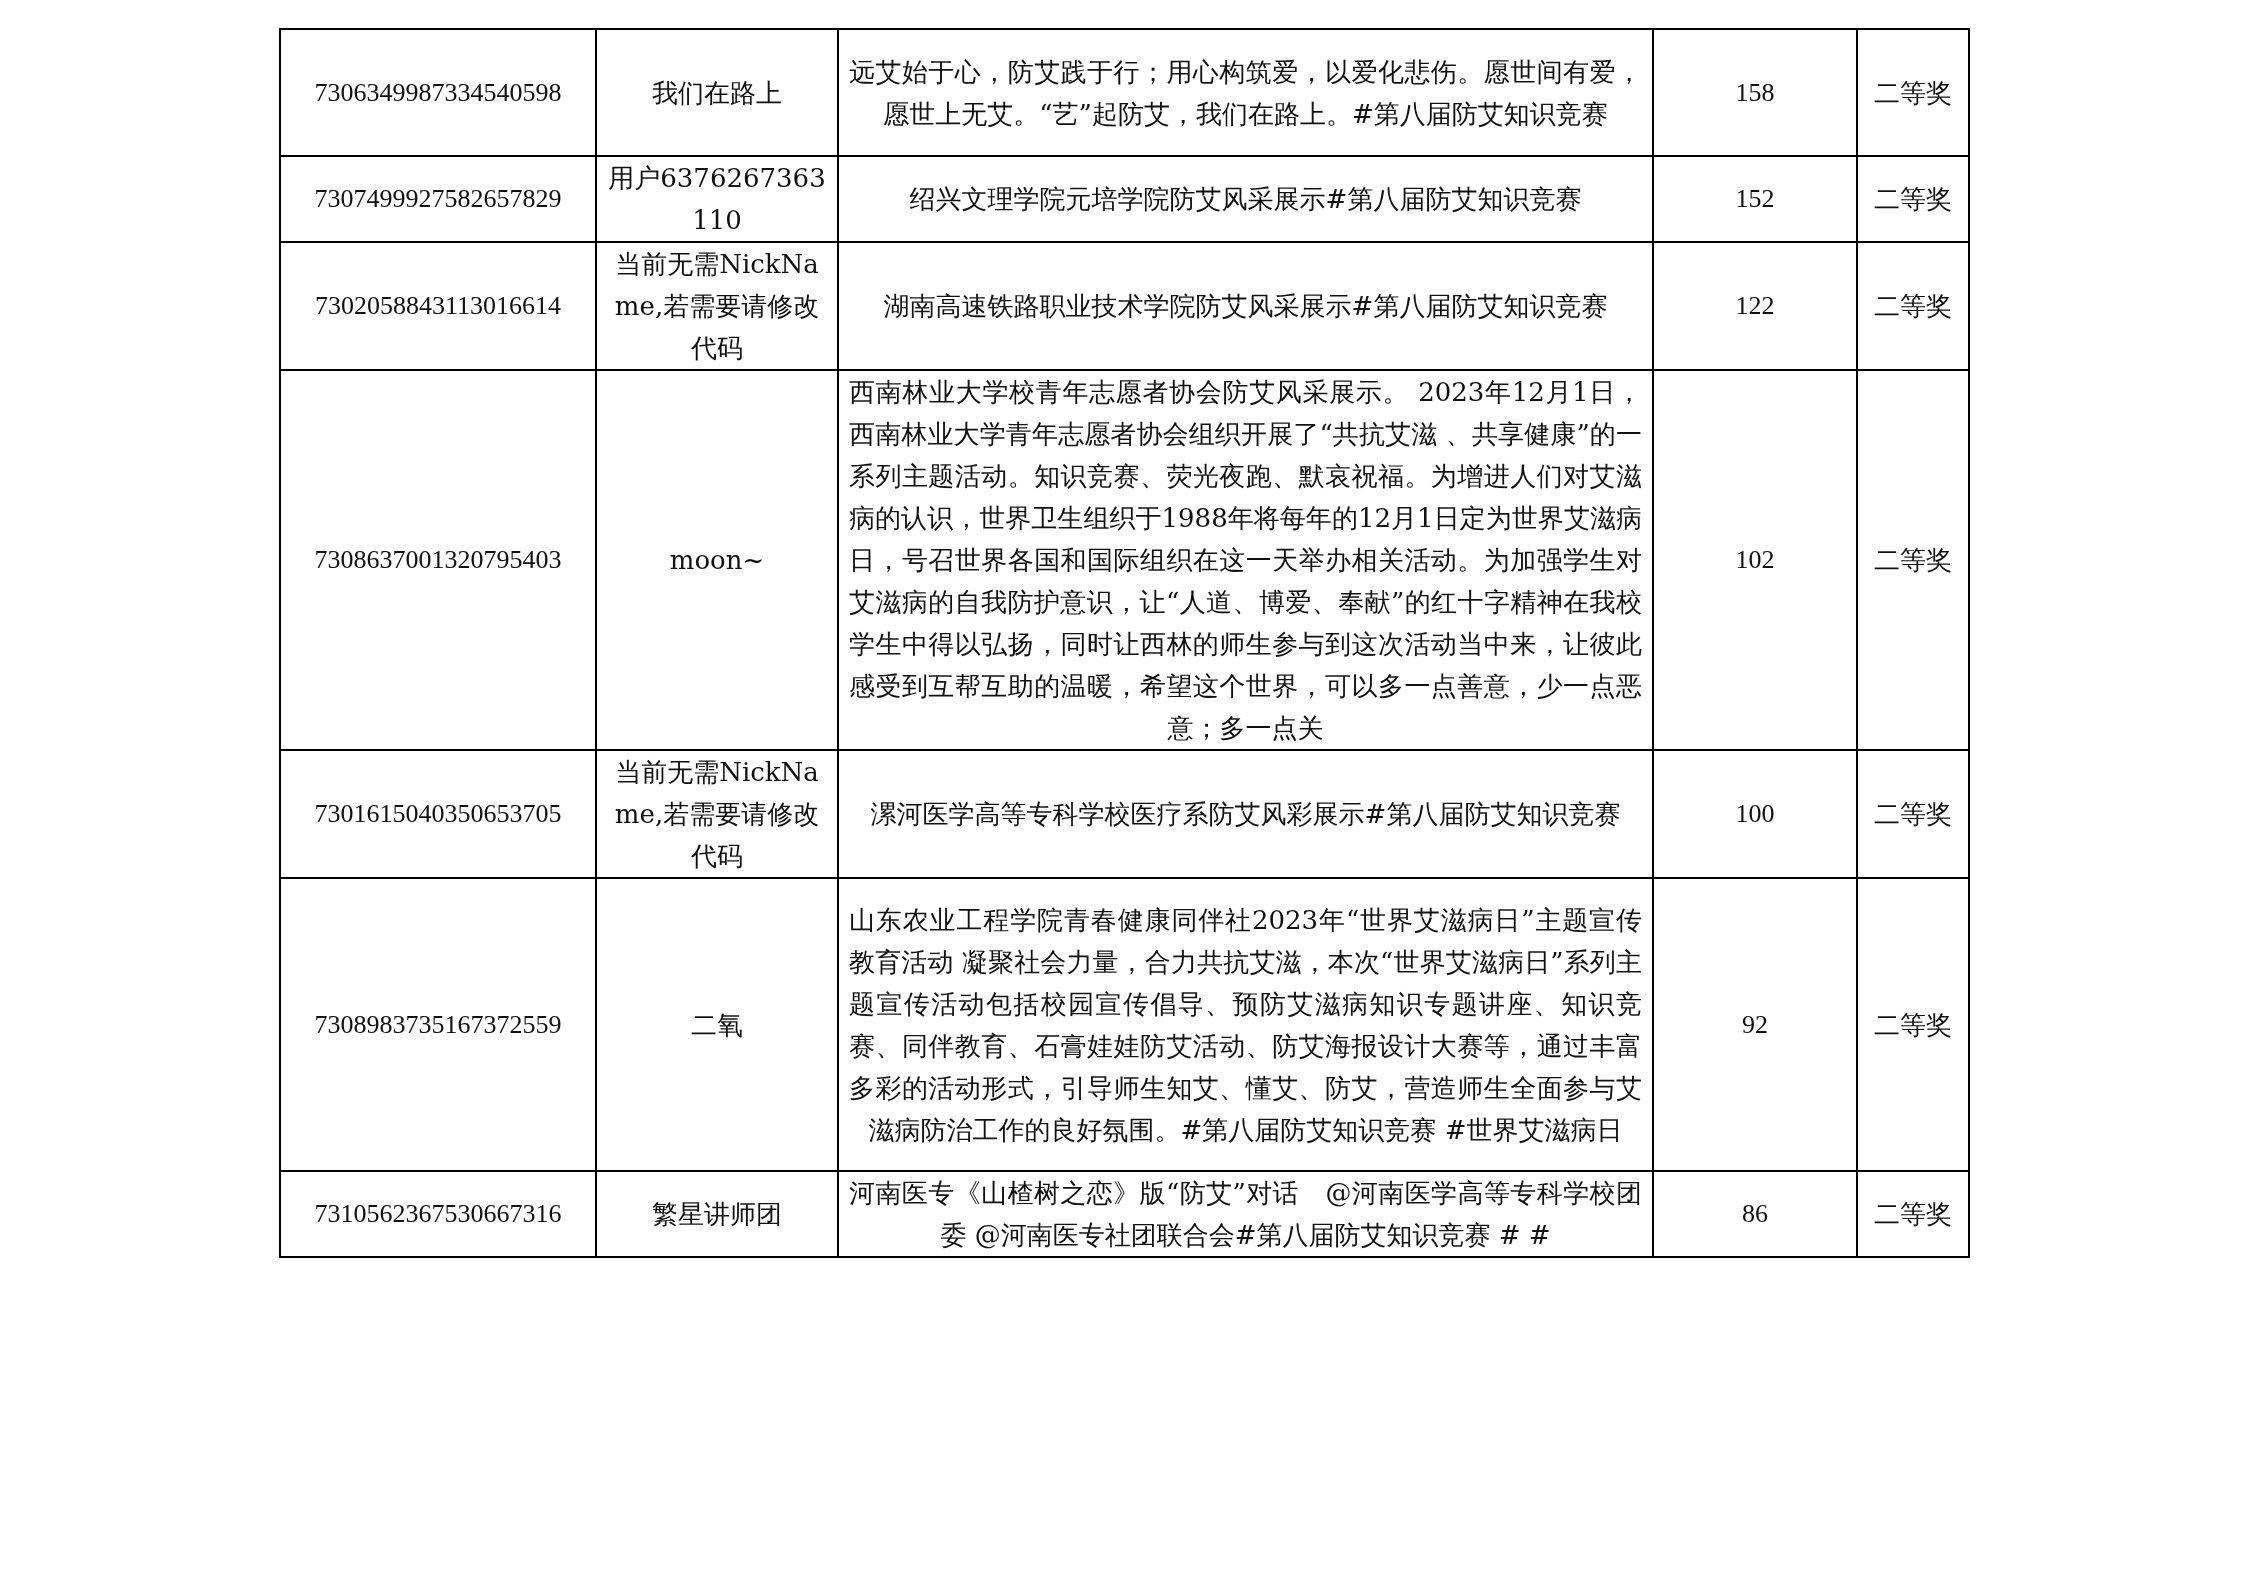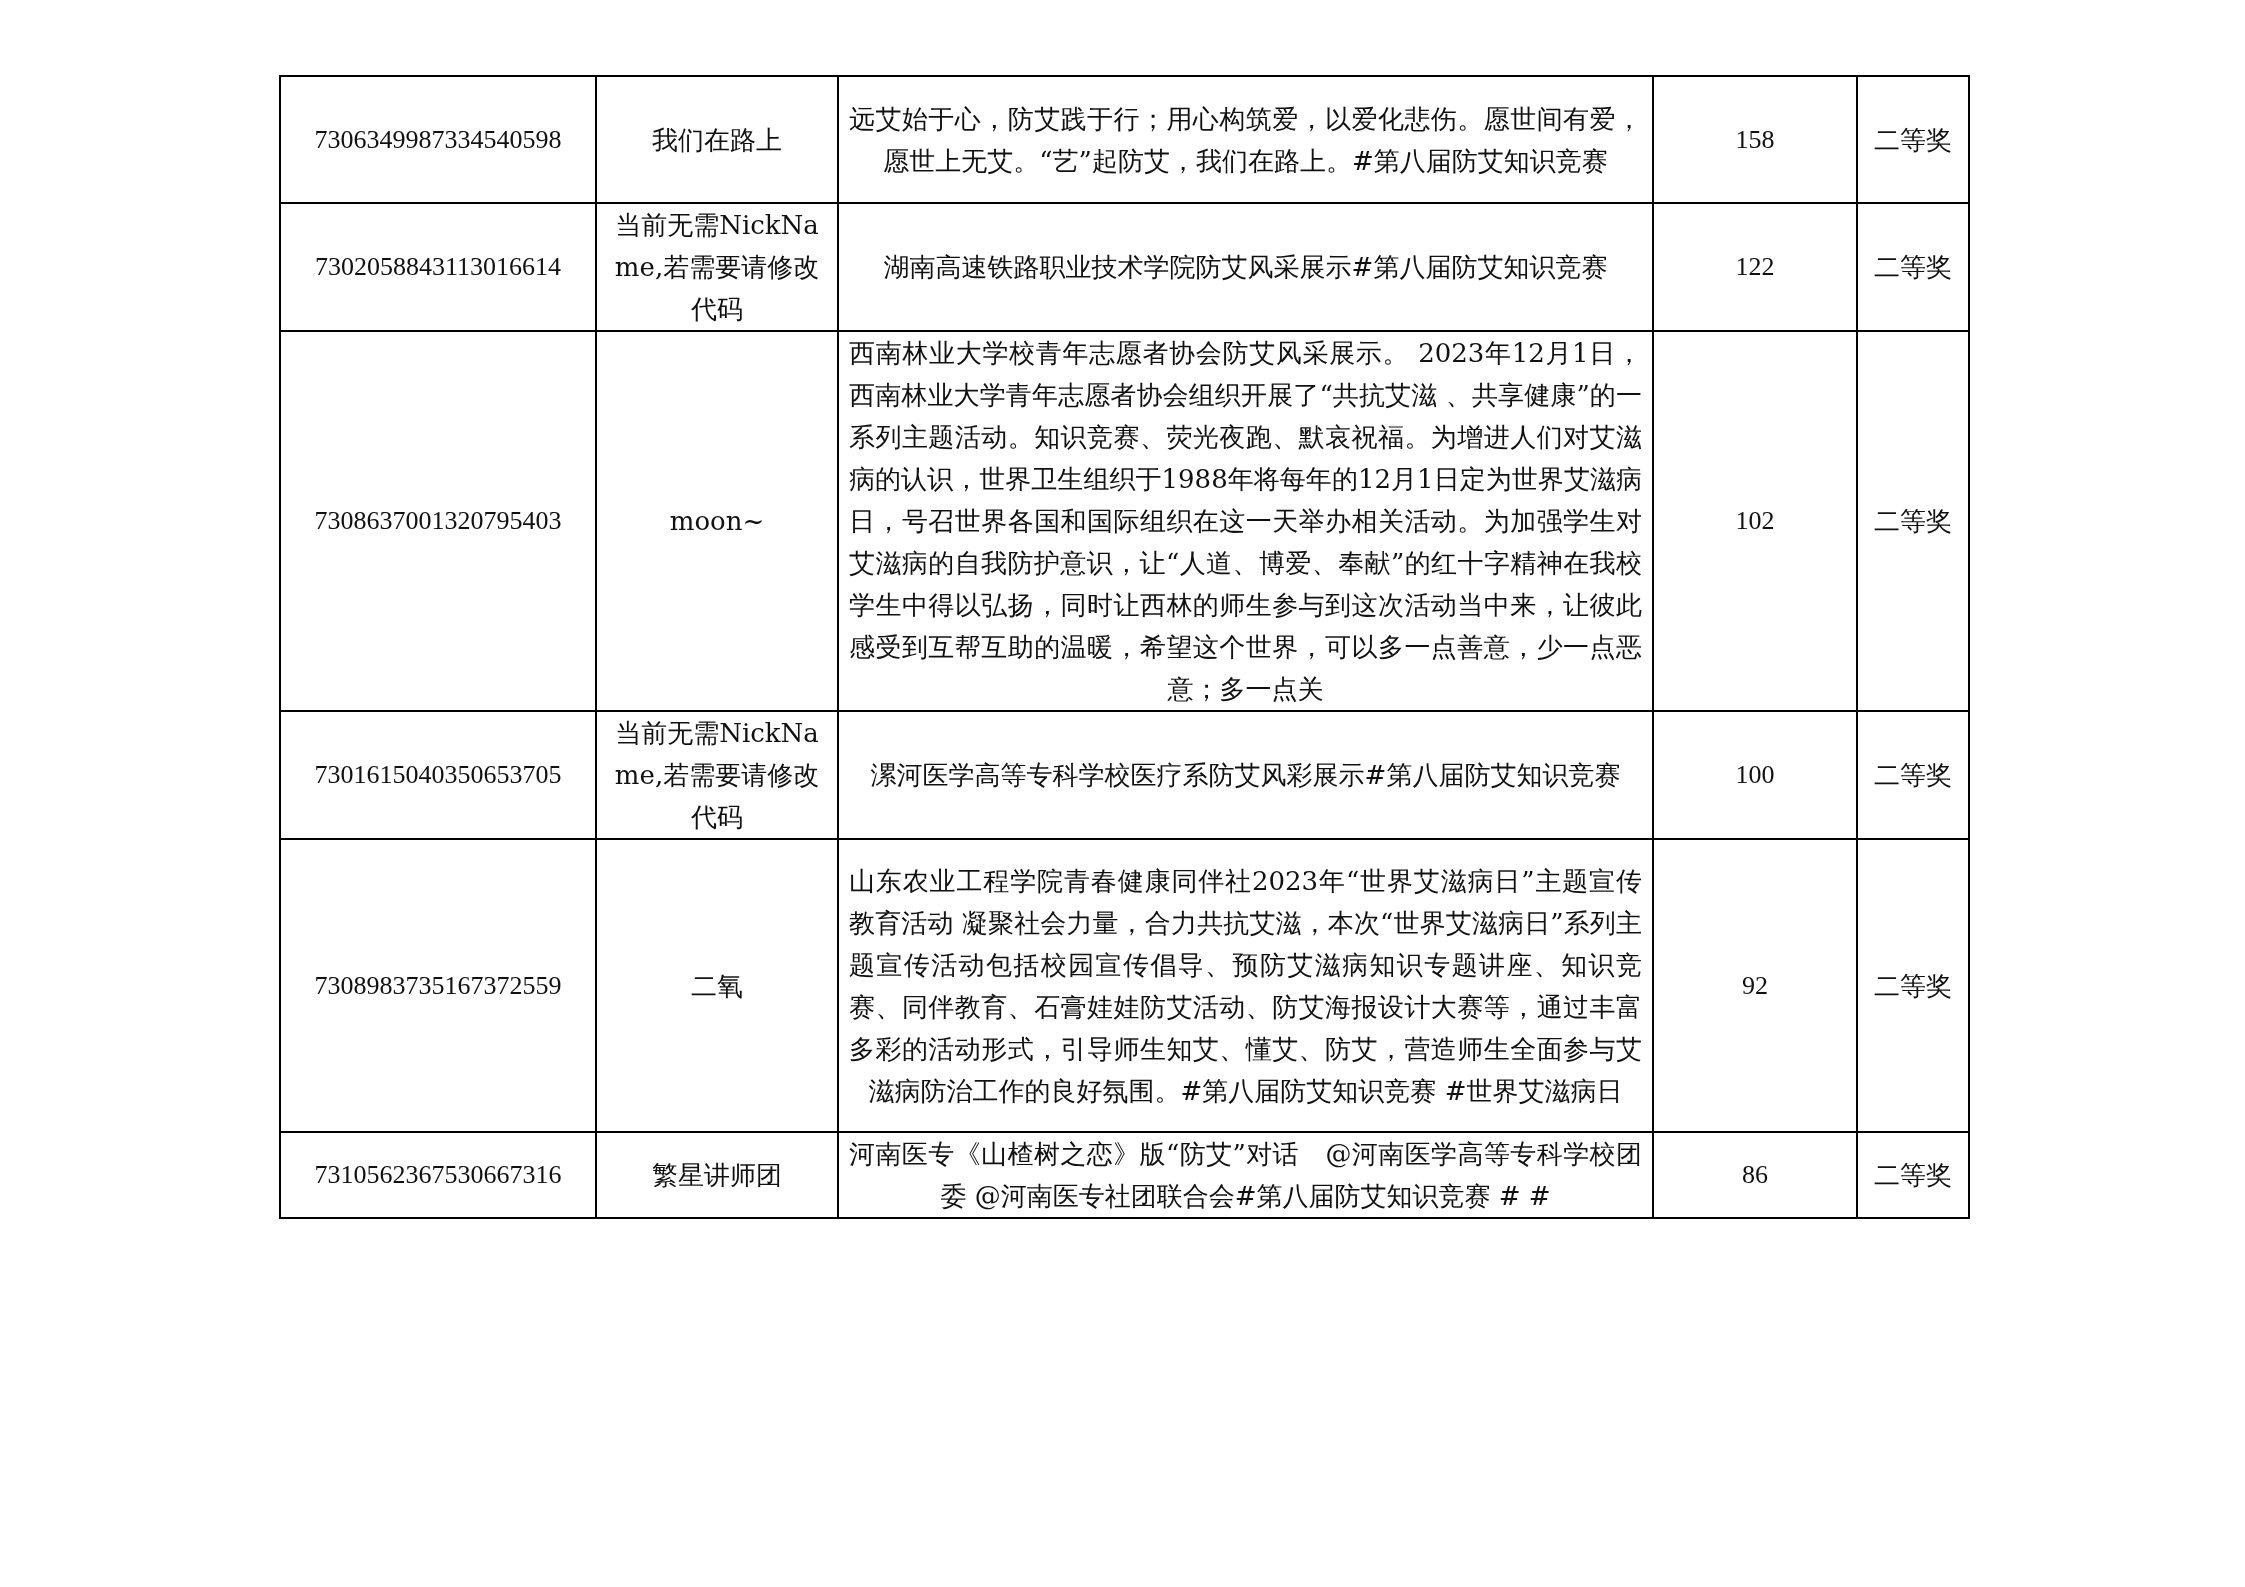--- a/index.html
+++ b/index.html
@@ -4,21 +4,20 @@
 <style>
   html, body { margin: 0; padding: 0; background: #ffffff; }
   body { width: 2245px; height: 1587px; position: relative; overflow: hidden; }
   .page { position: absolute; left: 0; top: 0; width: 2245px; height: 1587px; background: #fff; }
   table.awards {
     position: absolute; left: 279px; top: 28px;
     border-collapse: collapse; table-layout: fixed;
     width: 1690px;
     font-family: "DejaVu Serif", "Liberation Serif", serif;
     color: #111;
-    margin-top: 47px;
   }
   table.awards td {
     border: 2px solid #000;
     padding: 0 10px;
     text-align: center;
     vertical-align: middle;
     font-size: 26px;
     line-height: 42px;
     word-break: break-all;
     overflow: hidden;
@@ -40,20 +39,27 @@
       <col style="width:815px">
       <col style="width:204px">
       <col style="width:112px">
     </colgroup>
     <tbody>
       <tr style="height:127px">
         <td class="c-id">7306349987334540598</td>
         <td class="c-name">我们在路上</td>
         <td class="c-desc just">远艾始于心，防艾践于行；用心构筑爱，以爱化悲伤。愿世间有爱，愿世上无艾。“艺”起防艾，我们在路上。#第八届防艾知识竞赛</td>
         <td class="c-score">158</td>
+        <td class="c-award">二等奖</td>
+      </tr>
+      <tr style="height:85px">
+        <td class="c-id">7307499927582657829</td>
+        <td class="c-name">用户6376267363110</td>
+        <td class="c-desc">绍兴文理学院元培学院防艾风采展示#第八届防艾知识竞赛</td>
+        <td class="c-score">152</td>
         <td class="c-award">二等奖</td>
       </tr>
       <tr style="height:126px">
         <td class="c-id">7302058843113016614</td>
         <td class="c-name">当前无需NickName,若需要请修改代码</td>
         <td class="c-desc">湖南高速铁路职业技术学院防艾风采展示#第八届防艾知识竞赛</td>
         <td class="c-score">122</td>
         <td class="c-award">二等奖</td>
       </tr>
       <tr style="height:376px">

